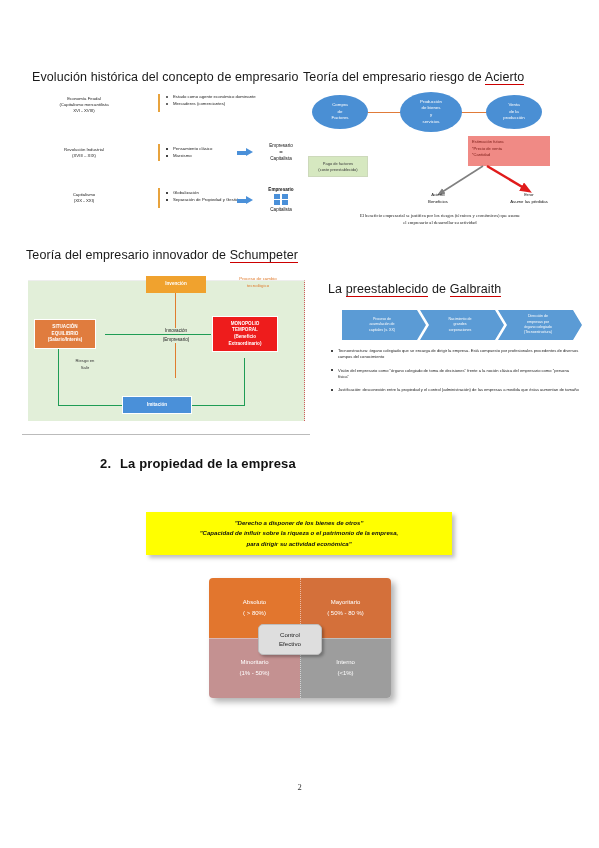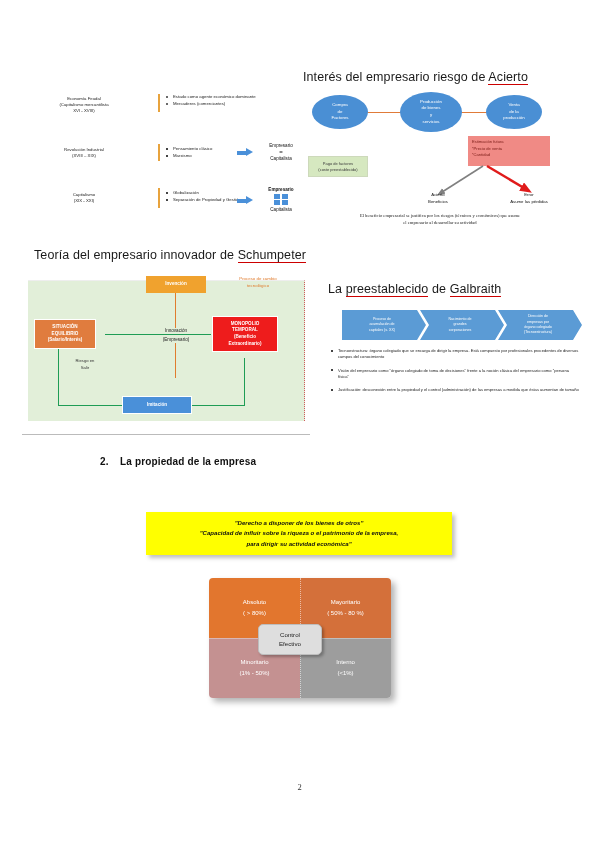--- a/index.html
+++ b/index.html
@@ -47,21 +47,21 @@
             display:flex;align-items:center;justify-content:center;padding:2px;box-sizing:border-box;}
   .redbox{position:absolute;background:#f08a85;font-size:4.1px;line-height:1.5;color:#7b1d18;
           padding:3px 4px;box-sizing:border-box;}
   .redbox .hdr{margin-bottom:1px;}
   .lbl-out{position:absolute;text-align:center;font-size:4.3px;line-height:1.55;color:#111;width:50px;}
   .caption{position:absolute;text-align:center;font-size:4.6px;line-height:1.6;
            color:#1a1a1a;font-family:"Liberation Serif",serif;width:100%;}
 
   
   #slide3{left:22px;top:248px;width:288px;height:186px;border-bottom:1px solid #bbb;}
-  #slide3 .t{position:absolute;left:12px;top:0;text-align:center;}
+  #slide3 .t{position:absolute;left:4px;top:0;text-align:center;}
   .greenfield{position:absolute;left:6px;top:32px;width:276px;height:140px;background:#e2efd9;
               border-right:1px dotted #d05a5a;border-top:1px solid #eee;}
   .nodebox{position:absolute;display:flex;align-items:center;justify-content:center;text-align:center;
            font-size:4.6px;line-height:1.45;color:#fff;font-weight:700;box-sizing:border-box;padding:2px;}
   .nb-inv{background:#f0a22e;color:#fff;}
   .nb-eq{background:#e07c3e;border:1px solid #fff;}
   .nb-mon{background:#ee1c1c;border:1px solid #fff;}
   .nb-imi{background:#4a90d9;border:1px solid #fff;}
   .orangelbl{position:absolute;font-size:4.4px;line-height:1.5;color:#e07c2e;text-align:center;width:72px;}
   .midlbl{position:absolute;font-size:4.6px;line-height:1.9;color:#222;text-align:center;width:70px;}
@@ -76,21 +76,21 @@
   .chev{position:absolute;height:30px;color:#fff;font-size:3.6px;line-height:1.5;
         text-align:center;display:flex;align-items:center;justify-content:center;
         background:#5b9bd5;box-sizing:border-box;padding:2px 8px 2px 4px;
         clip-path:polygon(0 0, calc(100% - 9px) 0, 100% 50%, calc(100% - 9px) 100%, 0 100%, 9px 50%);}
   .chev.first{clip-path:polygon(0 0, calc(100% - 9px) 0, 100% 50%, calc(100% - 9px) 100%, 0 100%);}
   .gbullets{position:absolute;left:8px;top:66px;width:250px;font-size:4.1px;line-height:1.55;color:#222;}
   .gbullets .gb{position:relative;padding-left:8px;margin-bottom:7px;}
   .gbullets .gb:before{content:"";position:absolute;left:1px;top:1.5px;width:2px;height:2px;background:#444;}
 
   
-  #sec{position:absolute;left:100px;top:456px;font-size:10px;font-weight:700;color:#111;letter-spacing:.15px;}
+  #sec{position:absolute;left:100px;top:456px;font-size:13px;font-weight:700;color:#111;letter-spacing:.15px;}
   #sec .num{display:inline-block;width:20px;}
 
   
   #ybox{position:absolute;left:146px;top:512px;width:306px;height:43px;background:#ffff00;
         box-shadow:3px 3px 4px rgba(0,0,0,.25);display:flex;align-items:center;justify-content:center;}
   #ybox .inner{text-align:center;font-style:italic;font-weight:700;font-size:6.1px;line-height:1.65;color:#111;padding:0 6px;}
 
   
   #matrix{position:absolute;left:209px;top:578px;width:182px;height:120px;
           box-shadow:4px 4px 6px rgba(0,0,0,.3);border-radius:4px;overflow:hidden;}
@@ -111,20 +111,21 @@
   
   #pnum{position:absolute;left:0;top:782px;width:599px;text-align:center;
         font-size:8.5px;color:#333;font-family:"Liberation Serif",serif;}
 </style>
 </head>
 <body>
 
 <div class="page">
 
   <div class="slide" id="slide1">
+    <div class="t slide-title">Evolución histórica del concepto de empresario</div>
 
     <div class="era" style="left:12px;top:26px;">
       <div>Economía Feudal</div>
       <div>(Capitalismo mercantilista</div>
       <div>XVI  - XVIII)</div>
     </div>
     <div class="vbar" style="left:126px;top:24px;height:18px;"></div>
     <div class="blist sq" style="left:134px;top:24px;">
       <div>Estado como agente económico dominante</div>
       <div>Mercaderes (comerciantes)</div>
@@ -168,21 +169,21 @@
         <i class="p1"></i>
           <i class="p2"></i>
           <i class="p3"></i>
           <i class="p4"></i>
       </div>
       <div>Capitalista</div>
     </div>
   </div>
 
   <div class="slide" id="slide2">
-    <div class="t slide-title"><span>Interés del empresario riesgo de </span><span class="u">Acierto</span></div>
+    <div class="t slide-title"><span>Teoría del empresario riesgo de </span><span class="u">Acierto</span></div>
 
     <div class="hline" style="left:60px;top:42px;width:48px;"></div>
     <div class="hline" style="left:148px;top:42px;width:42px;"></div>
 
     <div class="ell" style="left:12px;top:25px;width:56px;height:34px;">
       <div>
           <div>Compra</div>
           <div>de</div>
           <div>Factores</div>
         </div>

